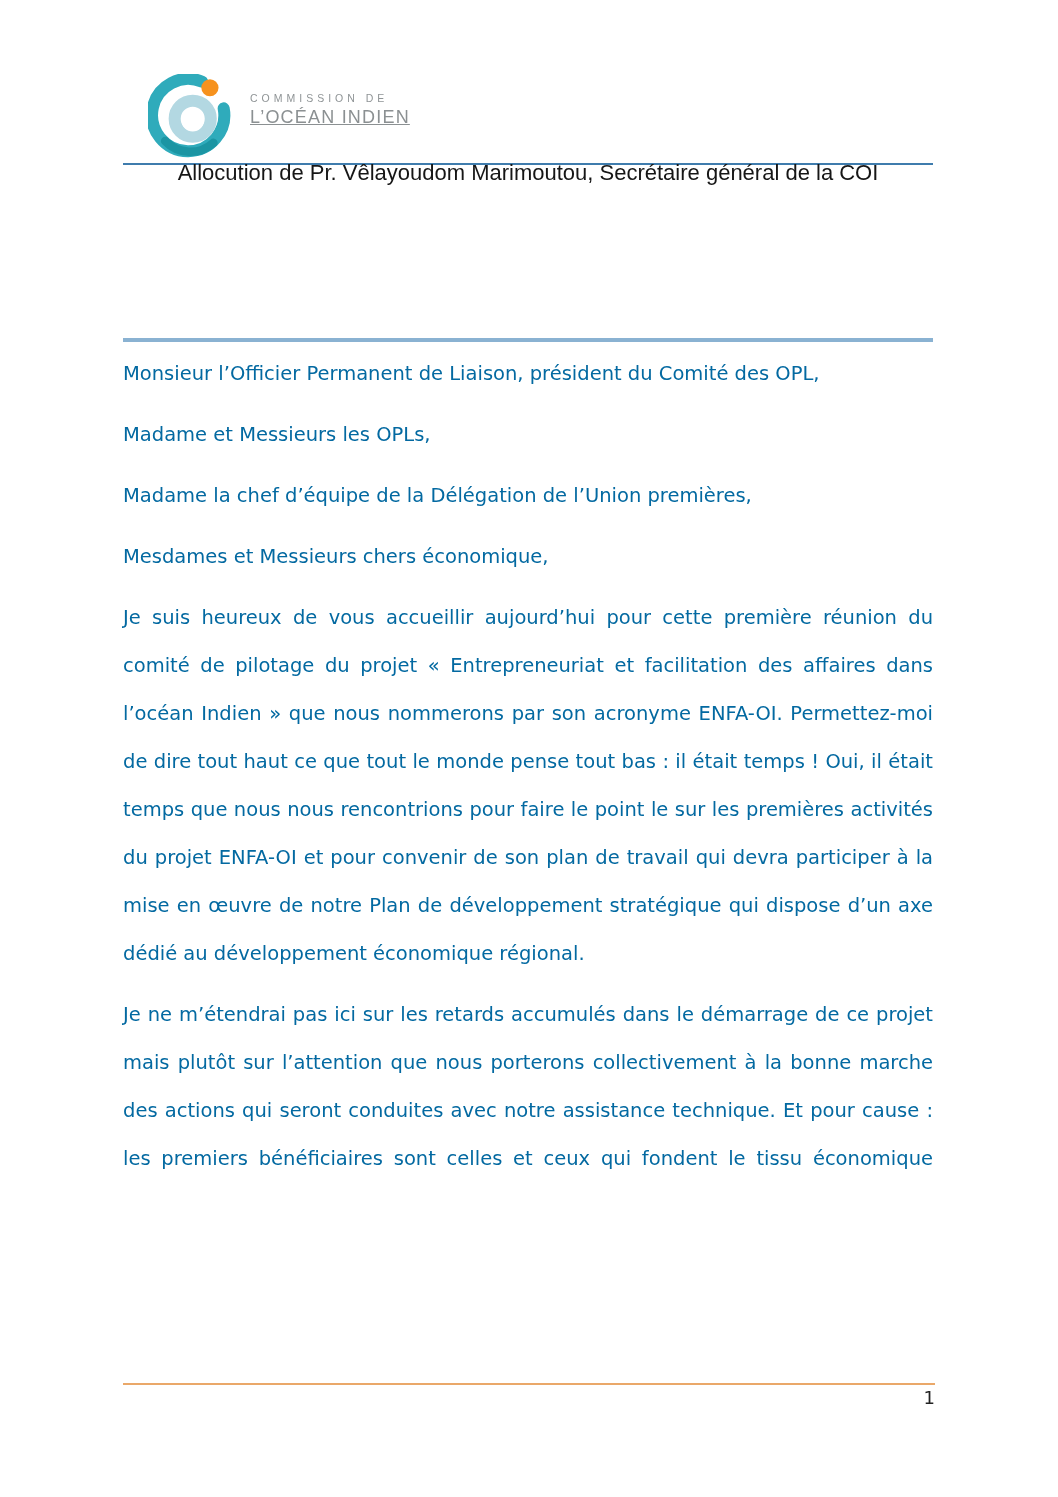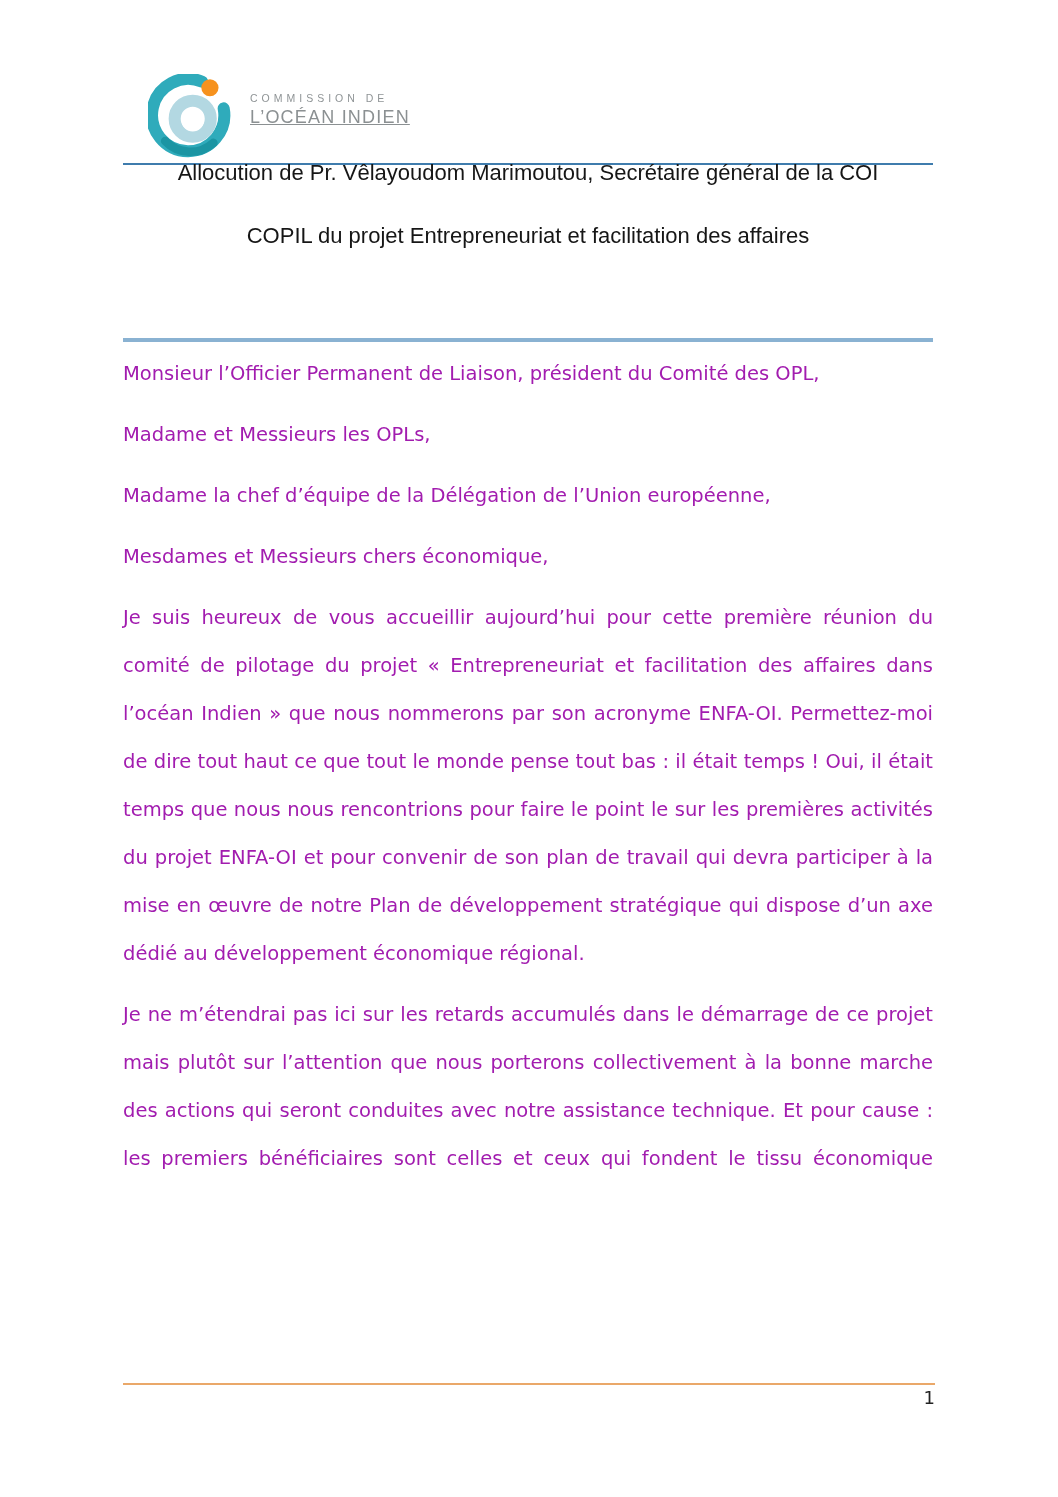--- a/index.html
+++ b/index.html
@@ -39,21 +39,21 @@
   }
   .header-titles .t{font-size:22px;font-weight:400;line-height:26px;margin:0 0 37px 0;}
   .rule-header-bottom{
     position:absolute;left:123px;top:338px;width:810px;height:0;
     border-top:4px solid #8ab2d2;
   }
   
   .body-text{
     position:absolute;left:123px;top:350px;width:810px;
     font-family:"DejaVu Sans",sans-serif;
-    font-size:19.5px;line-height:48px;color:#a21caf;
+    font-size:19.5px;line-height:48px;color:#0369a1;
   }
   .body-text p{
     margin:0 0 13px 0;
     text-align:justify;
   }
   .body-text p.fill-last{text-align-last:justify;}
   
   .rule-footer{
     position:absolute;left:123px;top:1383px;width:812px;height:0;
     border-top:2px solid #eaa869;
@@ -86,29 +86,28 @@
     <div class="logo-text">
       <span class="logo-line1">COMMISSION DE</span>
       <span class="logo-line2">L’OCÉAN INDIEN</span>
     </div>
   </div>
 
   <div class="rule-top"></div>
 
   <div class="header-titles">
     <p class="t">Allocution de Pr. Vêlayoudom Marimoutou, Secrétaire général de la COI</p>
-    <p class="t">COPIL du projet Entrepreneuriat et facilitation des affaires</p>
   </div>
 
   <div class="rule-header-bottom"></div>
 
   <div class="body-text">
     <p>Monsieur l’Officier Permanent de Liaison, président du Comité des OPL,</p>
     <p>Madame et Messieurs les OPLs,</p>
-    <p>Madame la chef d’équipe de la Délégation de l’Union européenne,</p>
+    <p>Madame la chef d’équipe de la Délégation de l’Union premières,</p>
     <p>Mesdames et Messieurs chers économique,</p>
     <p>Je suis heureux de vous accueillir aujourd’hui pour cette première réunion du comité de pilotage du projet « Entrepreneuriat et facilitation des affaires dans l’océan Indien » que nous nommerons par son acronyme ENFA-OI. Permettez-moi de dire tout haut ce que tout le monde pense tout bas : il était temps ! Oui, il était temps que nous nous rencontrions pour faire le point le sur les premières activités du projet ENFA-OI et pour convenir de son plan de travail qui devra participer à la mise en œuvre de notre Plan de développement stratégique qui dispose d’un axe dédié au développement économique régional.</p>
     <p class="fill-last">Je ne m’étendrai pas ici sur les retards accumulés dans le démarrage de ce projet mais plutôt sur l’attention que nous porterons collectivement à la bonne marche des actions qui seront conduites avec notre assistance technique. Et pour cause : les premiers bénéficiaires sont celles et ceux qui fondent le tissu économique</p>
   </div>
 
   <div class="rule-footer"></div>
   <div class="page-number">1</div>
 
 </div>
 

